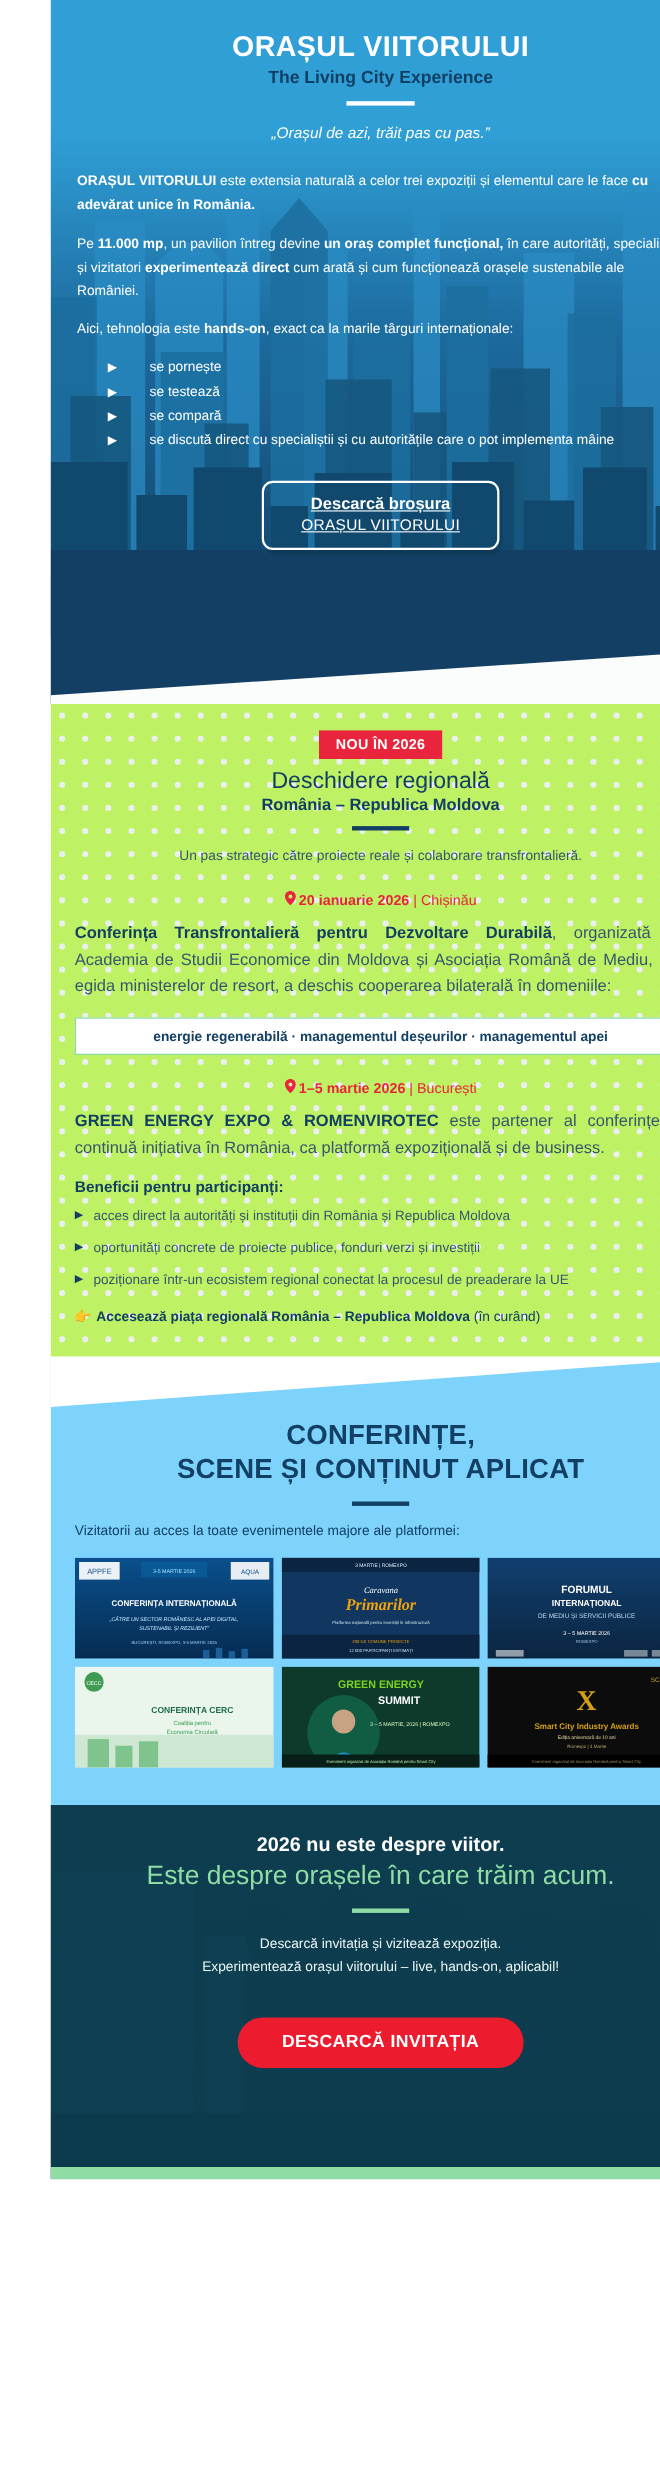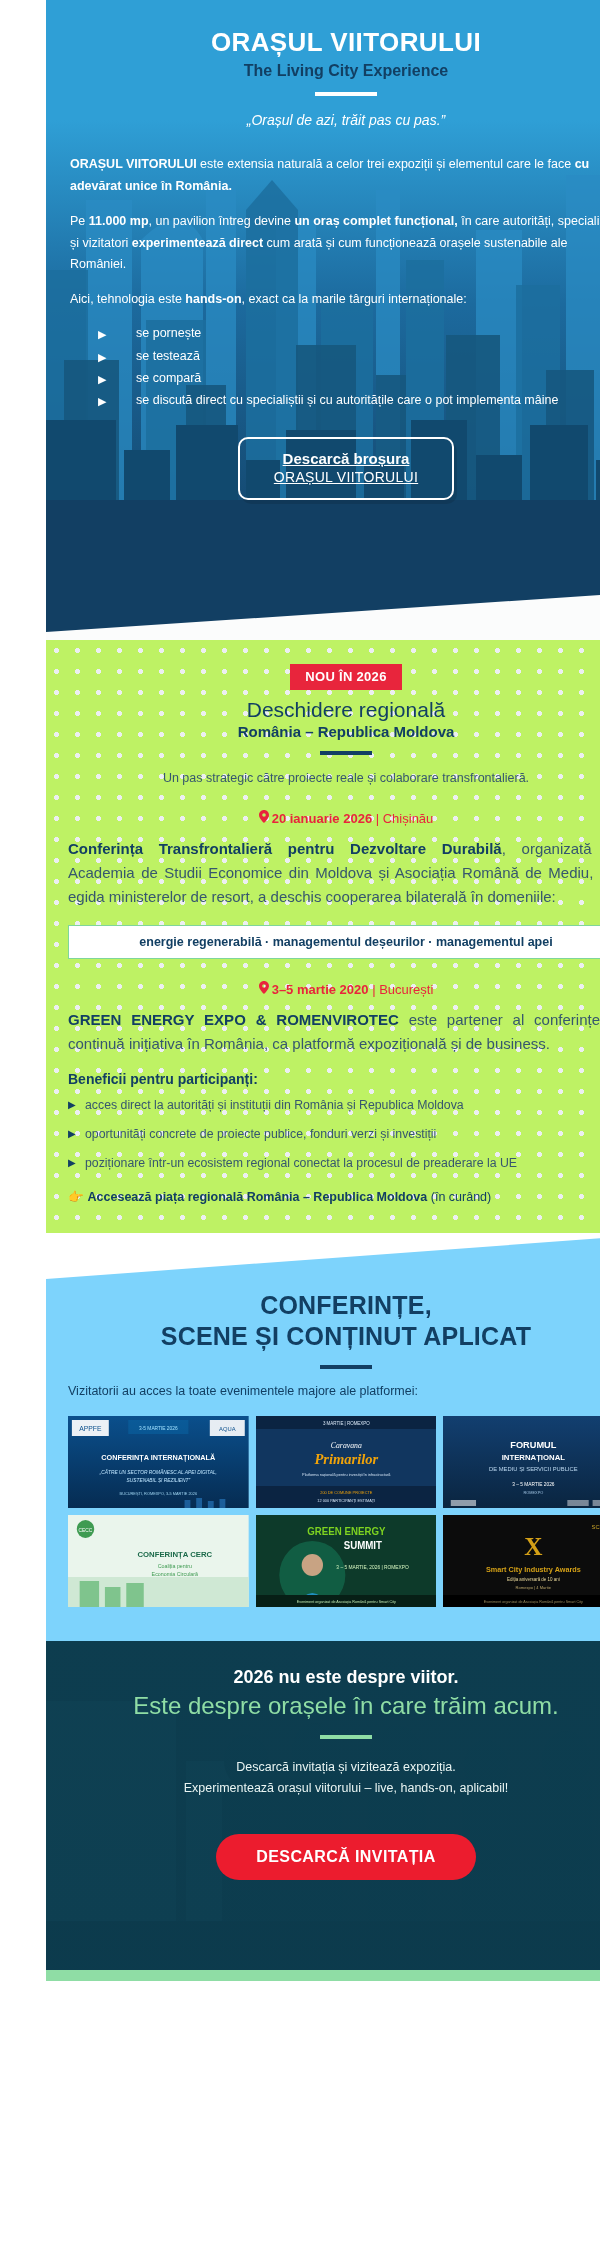--- a/index.html
+++ b/index.html
@@ -238,21 +238,21 @@
     <p class="ev-body">
       <b>Conferința Transfrontalieră pentru Dezvoltare Durabilă</b><span>, organizată de Academia de Studii Economice din Moldova și Asociația Română de Mediu, sub egida ministerelor de resort, a deschis cooperarea bilaterală în domeniile:</span>
     </p>
     <div class="domain-box">energie regenerabilă · managementul deșeurilor · managementul apei</div>
 
     <div class="ev-date">
       <span class="pin">
         <svg width="10" height="13" viewBox="0 0 10 13">
             <path d="M5 0C2.2 0 0 2.2 0 5c0 3.6 5 8 5 8s5-4.4 5-8c0-2.8-2.2-5-5-5zm0 6.8A1.8 1.8 0 115 3.2a1.8 1.8 0 010 3.6z" fill="#e8253c"></path>
           </svg>
-      </span><b>3–5 martie 2020</b><span> | </span><span class="city">București</span>
+      </span><b>1–5 martie 2026</b><span> | </span><span class="city">București</span>
     </div>
     <p class="ev-body">
       <b>GREEN ENERGY EXPO &amp; ROMENVIROTEC</b><span> este partener al conferinței și continuă inițiativa în România, ca platformă expozițională și de business.</span>
     </p>
     <div class="ben-title">Beneficii pentru participanți:</div>
     <ul class="ben-list">
       <li><span class="tri">▶</span><span>acces direct la autorități și instituții din România și Republica Moldova</span></li>
       <li><span class="tri">▶</span><span>oportunități concrete de proiecte publice, fonduri verzi și investiții</span></li>
       <li><span class="tri">▶</span><span>poziționare într-un ecosistem regional conectat la procesul de preaderare la UE</span></li>
     </ul>

